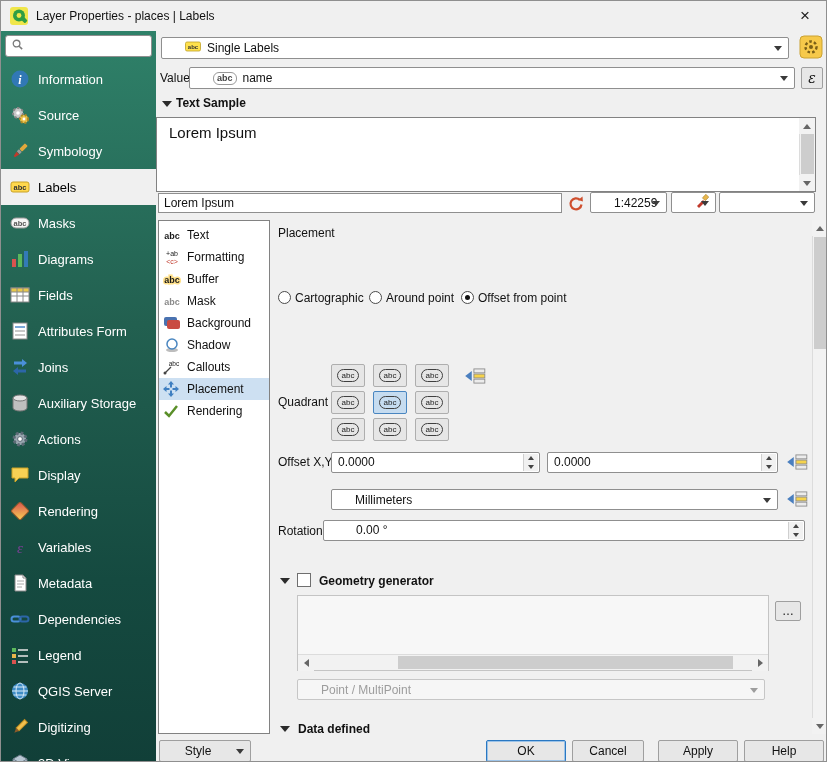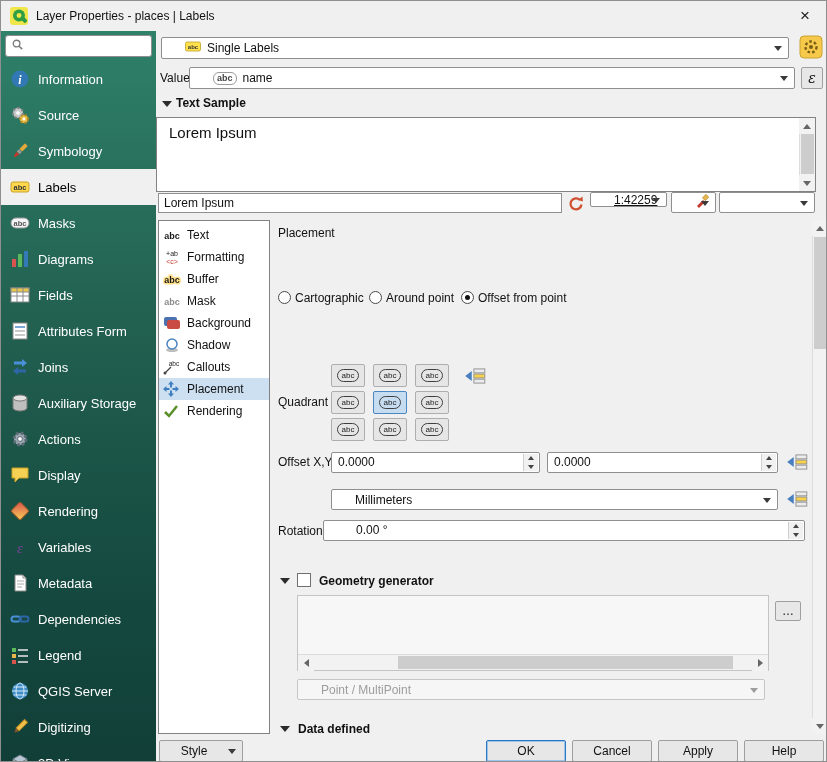--- a/index.html
+++ b/index.html
@@ -353,21 +353,21 @@
       </div>
     </div>
 
     <div class="input" style="left:2px; top:162px; width:404px;">Lorem Ipsum</div>
     <span class="flaticon" style="left:409px; top:161px; width:22px; height:21px;">
       <svg width="18" height="18" viewBox="0 0 18 18">
           <path d="M14.5 10.5 a5.5 5.5 0 1 1 -1.6 -4.6" fill="none" stroke="#cf4f2e" stroke-width="2.2"></path>
           <path d="M15.5 2.5 l0.4 5 -4.8 -1.4 z" fill="#cf4f2e"></path>
         </svg>
     </span>
-    <div class="combo" style="left:434px; top:161px; width:77px; height:15px;text-decoration:underline;">
+    <div class="combo" style="left:434px; top:161px; width:77px; height:21px;">
       <span>1:42259</span>
       <span class="caret"></span>
     </div>
     <div class="combo" style="left:515px; top:161px; width:44px; height:21px;">
       <span><svg width="14" height="14" viewBox="0 0 14 14">
             <path d="M2 12 L8 6 l2 2 -6 6 z" fill="#c0392b"></path>
             <rect x="8.6" y="1" width="4" height="5" transform="rotate(45 10.6 3.5)" fill="#e8b64c" stroke="#a8842c" stroke-width="0.6"></rect>
           </svg></span>
       <span class="caret"></span>
     </div>
@@ -587,23 +587,23 @@
     <div class="vscroll" style="left:656px; top:189px; height:514px;">
       <span class="sar" style="top:0; right:0;">
           <span class="s-up"></span>
         </span>
       <span class="thumb" style="top:17px; left:1px; right:1px; height:112px;"></span>
       <span class="sar" style="bottom:0; right:0;">
           <span class="s-dn"></span>
         </span>
     </div>
 
-    <div class="btn" style="left:3px; top:709px; width:84px; padding-right:14px;">
+    <div class="btn" style="left:3px; top:709px; width:92px; padding-right:14px;">
       <span>Style</span>
       <span class="caret" style="position:absolute; right:6px; top:50%; margin-top:-2px; width:0; height:0; border-left:4px solid transparent; border-right:4px solid transparent; border-top:5px solid #3a3a3a;"></span>
     </div>
     <div class="btn primary" style="left:330px; top:709px; width:80px;">OK</div>
-    <div class="btn" style="left:416px; top:709px; width:80px;">Cancel</div>
+    <div class="btn" style="left:416px; top:709px; width:72px;">Cancel</div>
     <div class="btn" style="left:502px; top:709px; width:80px;">Apply</div>
     <div class="btn" style="left:588px; top:709px; width:80px;">Help</div>
 
   </div>
 </div>
 
 </body></html>

